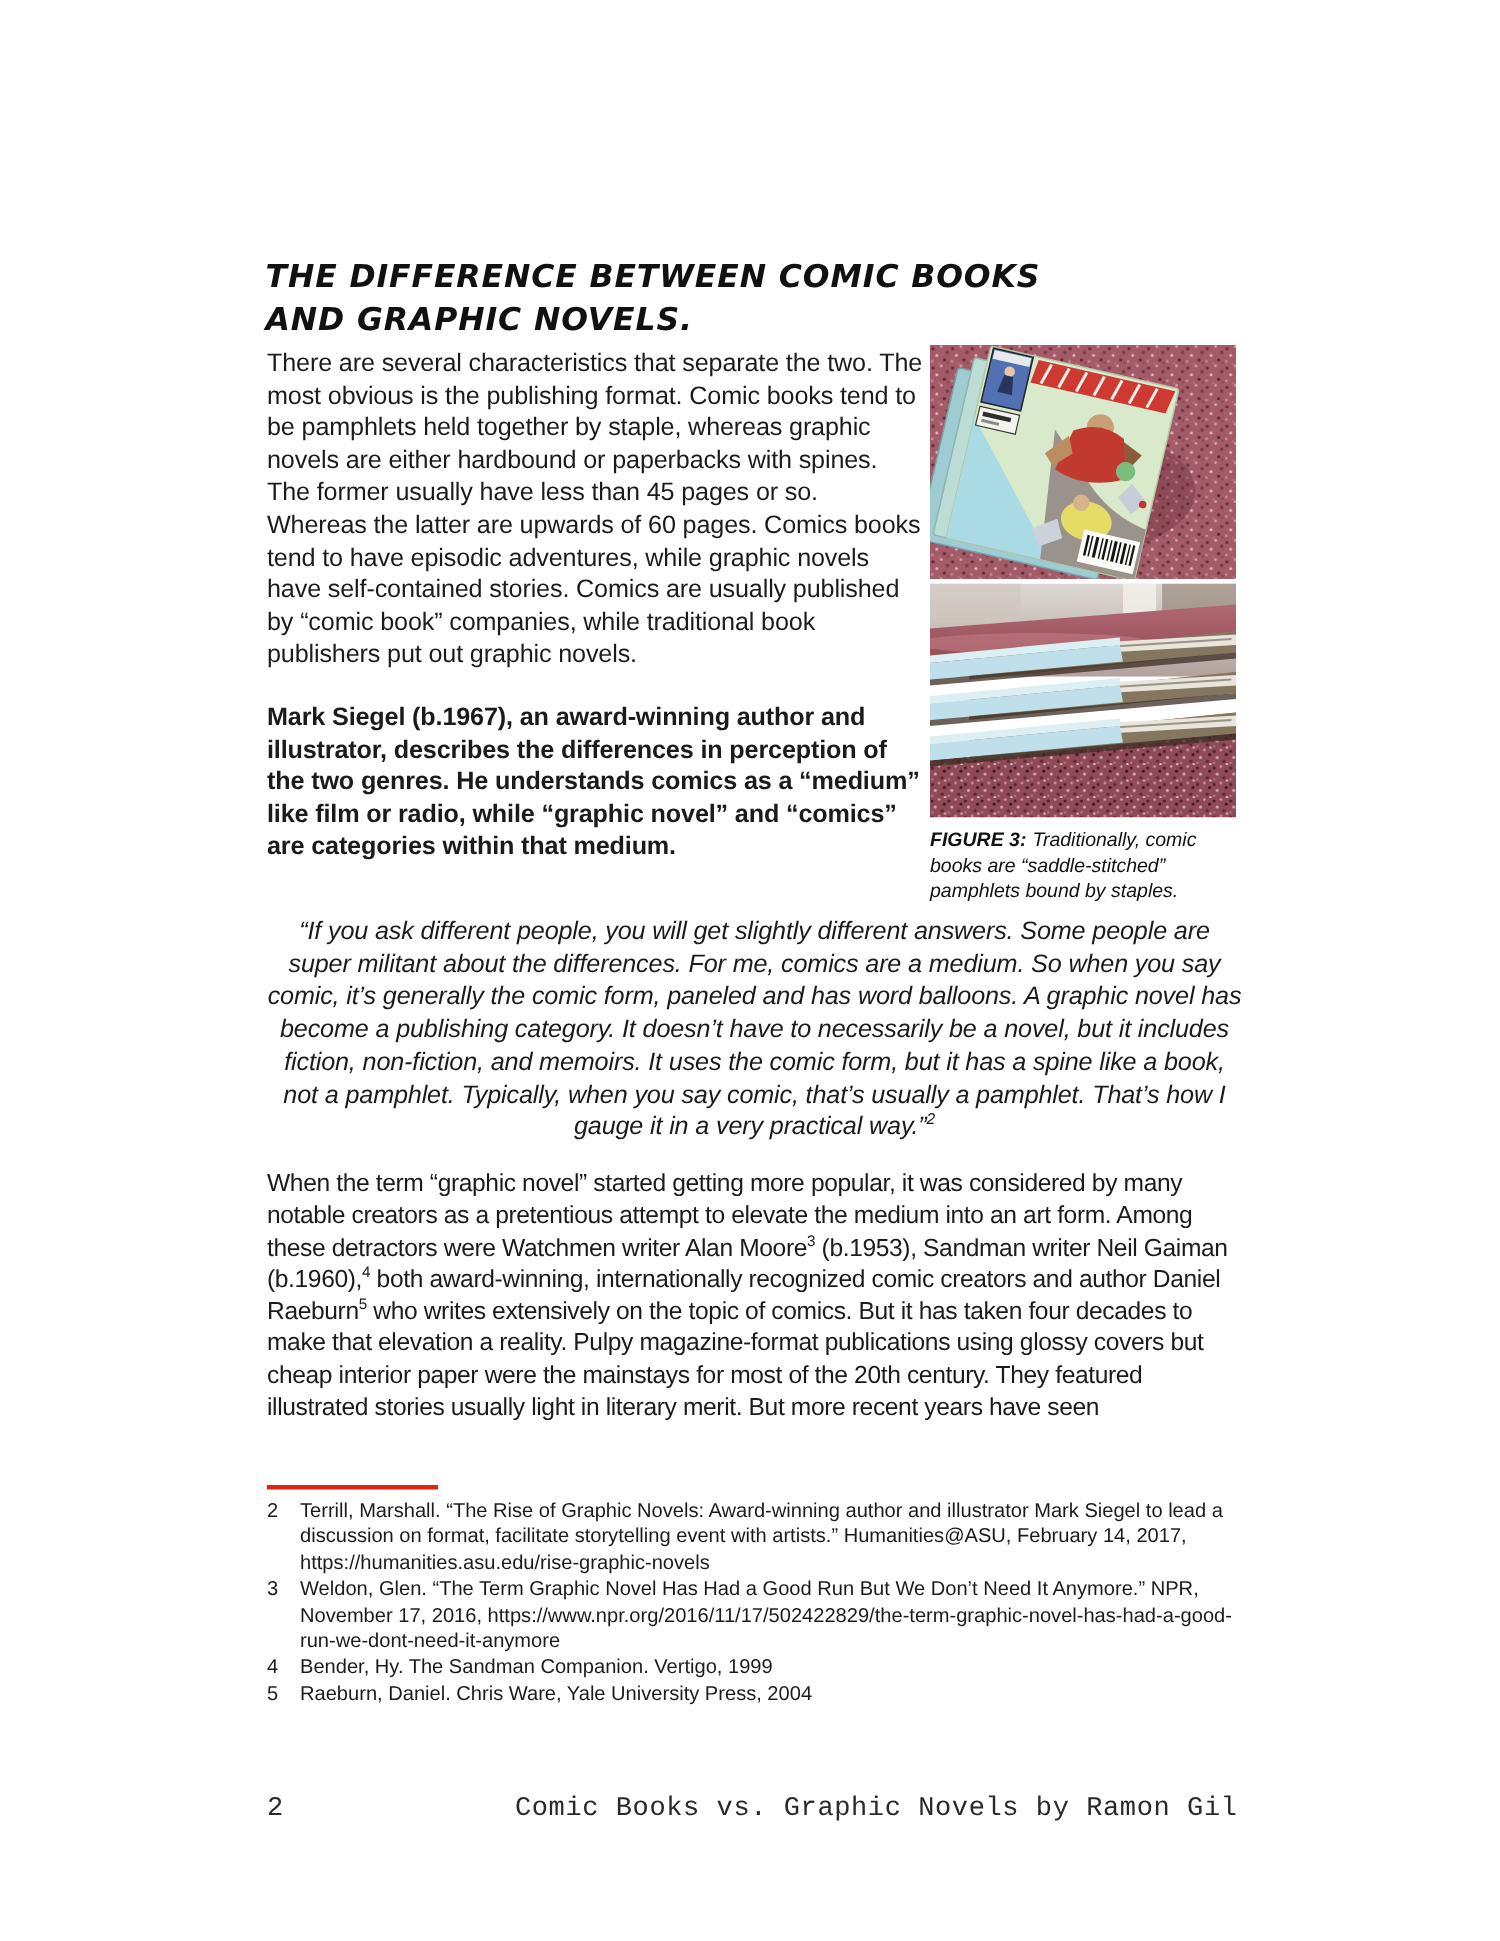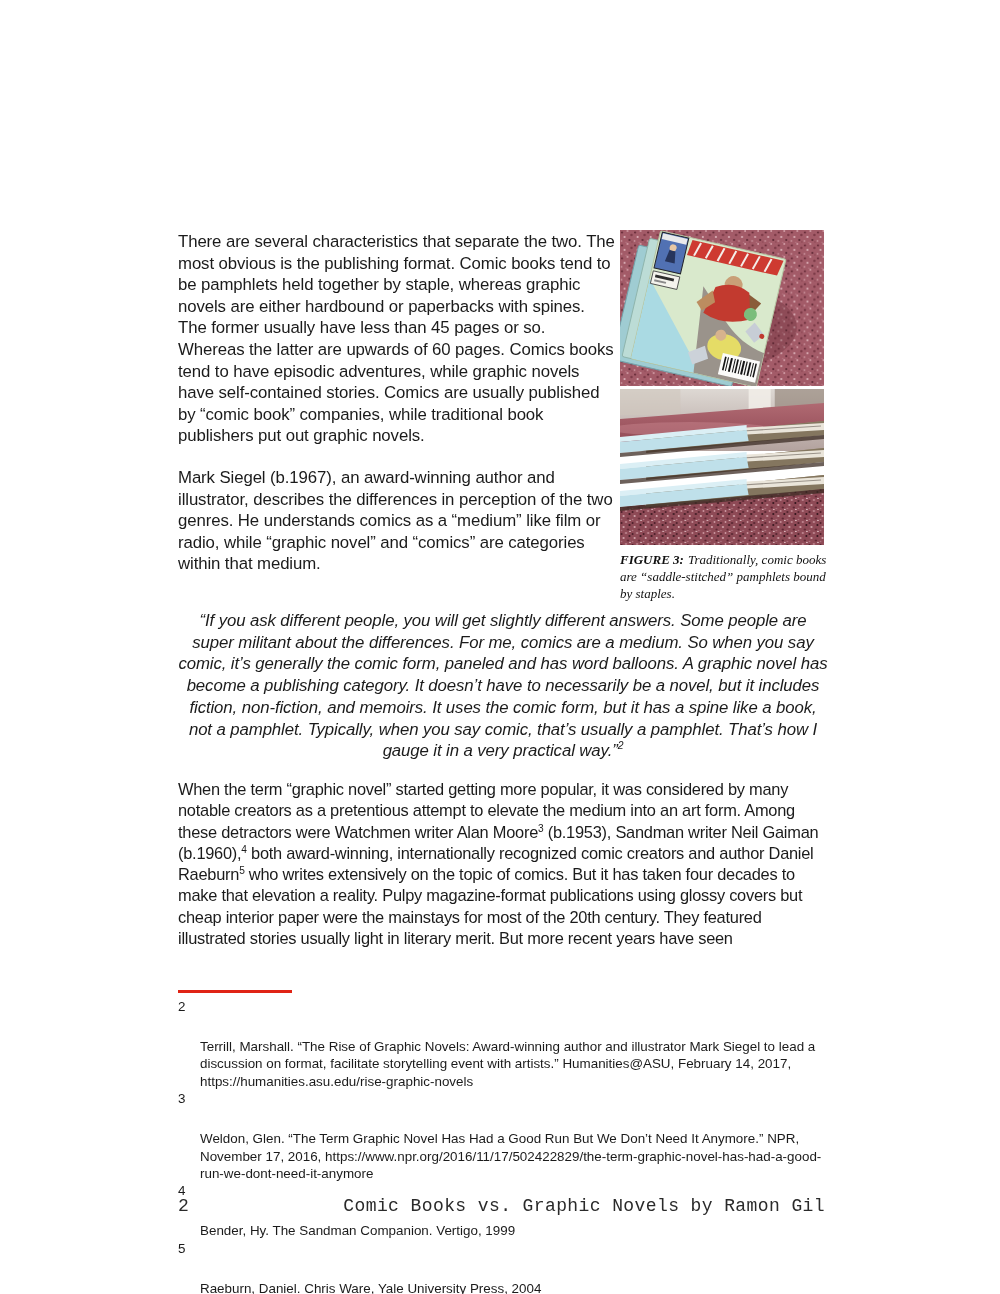--- a/index.html
+++ b/index.html
@@ -12,54 +12,58 @@
   
   .title{
     left:177px;top:170px;width:560px;
     font-family:"DejaVu Sans",sans-serif;
     font-weight:bold;font-style:italic;
     font-size:21px;line-height:29px;letter-spacing:.6px;color:#111;
   }
   
   .intro-col{left:178px;top:231px;width:437px;font-size:16.8px;line-height:21.6px;letter-spacing:-.1px;}
   .intro-col p{margin:0;}
-  .intro-col p + p{margin-top:20px;}
+  .intro-col p + p{margin-top:20px;font-weight:bold;}
   
   .figure{left:620px;top:230px;width:204px;}
   .photo{display:block;width:204px;height:156px;}
   .photo + .photo{margin-top:3px;}
   .caption{
     margin-top:6px;width:212px;
-    font-family:Liberation Serif, serif;font-style:italic;
+    font-family:Liberation Sans, sans-serif;font-style:italic;
     font-size:13px;line-height:17px;color:#111;
   }
   .caption .cap-label{font-weight:bold;margin-right:4px;}
   
   .quote{left:178px;top:610px;width:650px;font-style:italic;font-size:16.8px;line-height:21.7px;letter-spacing:-.1px;text-align:center;}
   
   .history{left:178px;top:779px;width:652px;font-size:16.4px;line-height:21.3px;letter-spacing:-.25px;}
   .it{}
   sup{font-size:62%;line-height:0;vertical-align:super;}
   
   .fn-rule{left:178px;top:990px;width:114px;height:3px;}
   .footnotes{left:178px;top:998px;width:654px;font-size:13.4px;line-height:17.4px;}
   .fn-row{display:flex;}
   .fn-num{flex:0 0 22px;}
-  .fn-text{flex:1;margin-top:40px;}
+  .fn-text{flex:1;}
   
   .footer{
     left:178px;top:1196px;width:647px;display:flex;justify-content:space-between;align-items:baseline;
     font-family:"Liberation Mono",monospace;font-size:18px;letter-spacing:.4px;color:#2a2a2a;
   }
 </style>
 </head>
 <body>
 
 <div class="page" style="background: rgb(255, 255, 255); color: rgb(27, 27, 27);">
 
+  <div class="abs title">
+    <div>THE DIFFERENCE BETWEEN COMIC BOOKS</div>
+    <div>AND GRAPHIC NOVELS.</div>
+  </div>
 
   <div class="abs intro-col">
     <p>There are several characteristics that separate the two. The most obvious is the publishing format. Comic books tend to be pamphlets held together by staple, whereas graphic novels are either hardbound or paperbacks with spines. The former usually have less than 45 pages or so. Whereas the latter are upwards of 60 pages. Comics books tend to have episodic adventures, while graphic novels have self-contained stories.  Comics are usually published by “comic book” companies, while traditional book publishers put out graphic novels.</p>
     <p>Mark Siegel (b.1967), an award-winning author and illustrator, describes the differences in perception of the two genres. He understands comics as a “medium” like film or radio, while “graphic novel” and “comics” are categories within that medium.</p>
   </div>
 
   <div class="abs figure">
 
     <svg class="photo" viewBox="0 0 203 157" preserveAspectRatio="none">
       <defs>

